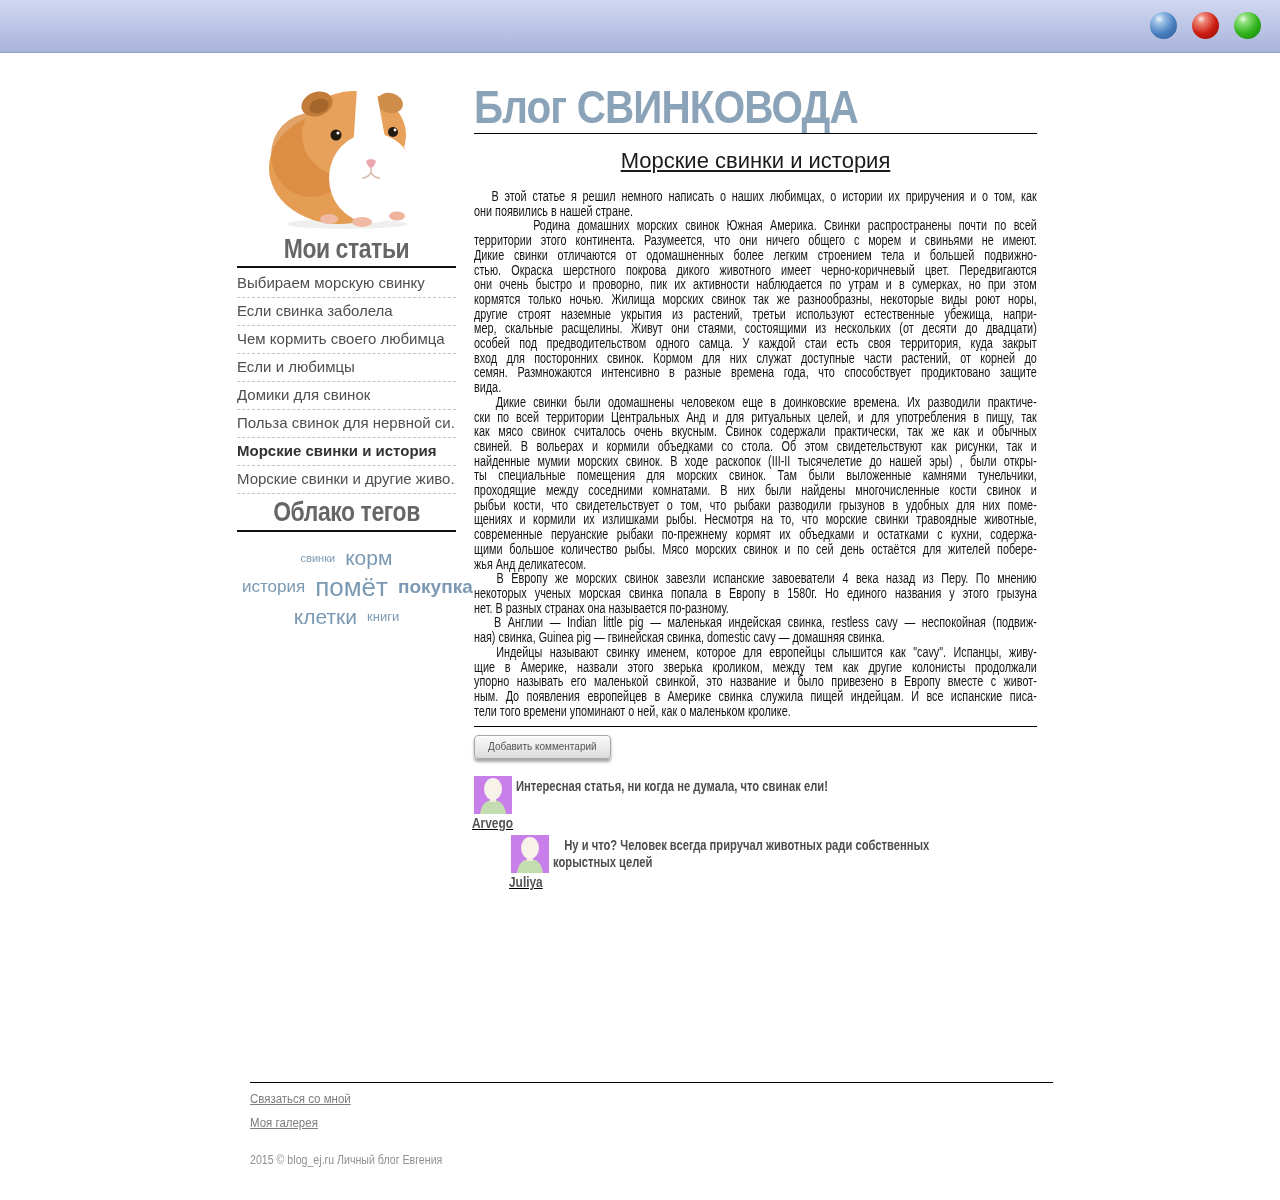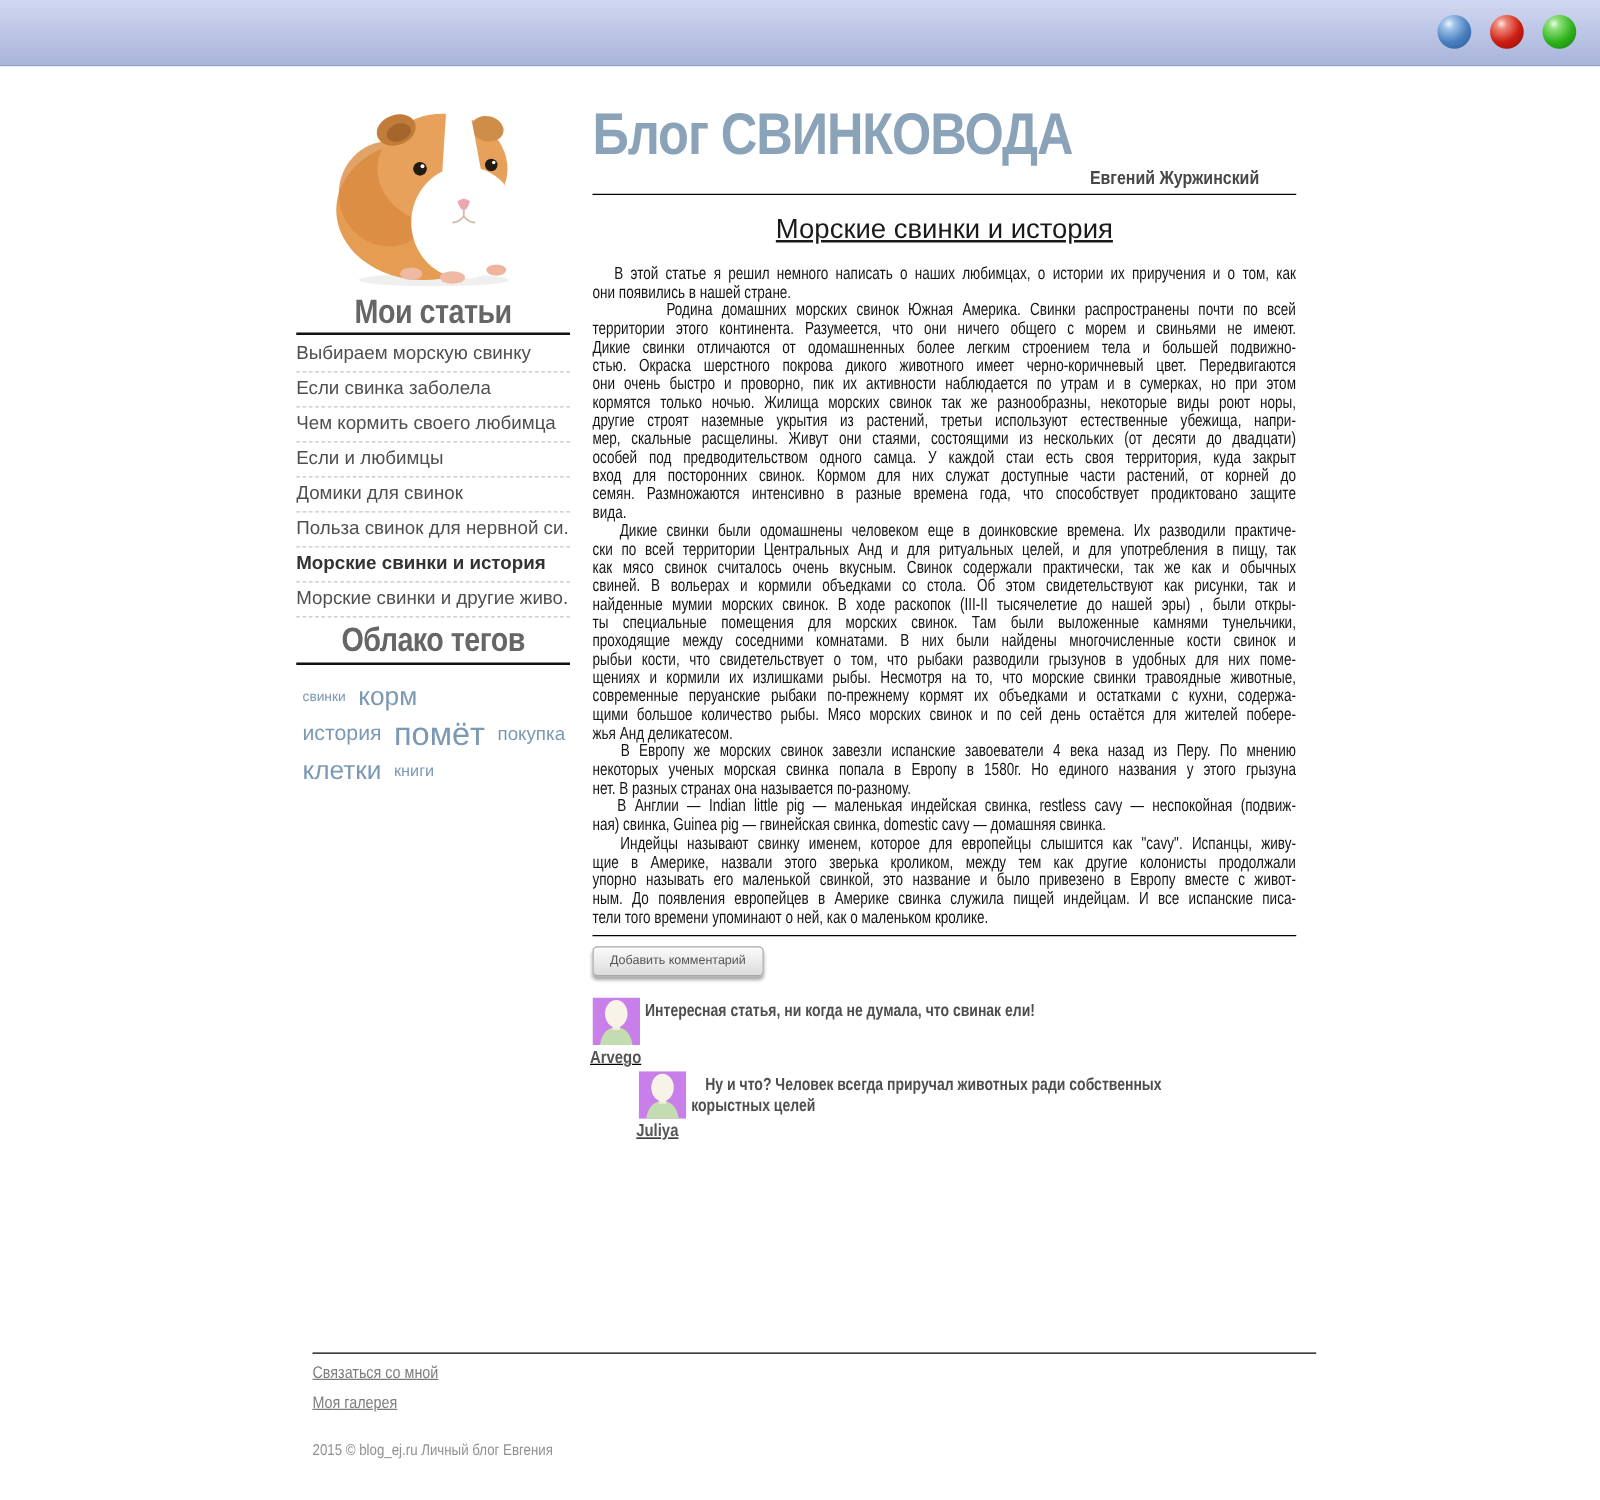--- a/index.html
+++ b/index.html
@@ -28,21 +28,21 @@
     margin:4px 0 0;line-height:1.05;text-align:center;
     font-size:27px;font-weight:bold;color:var(--heading,#666);
     transform:scaleX(.85);letter-spacing:-0.5px;
   }
   .heading-rule{border-top:2px solid #111;margin:3px 0 2px;}
   .side-item{
     padding:4px 0 6px;border-bottom:1px dashed #c4c4c4;
     font-size:15px;color:#4f4f4f;cursor:pointer;white-space:nowrap;overflow:hidden;
   }
   .side-item.current{font-weight:bold;color:#333;}
-  .tag-cloud{margin-top:14px;text-align:left;color:var(--tag,#7b99b3);}
+  .tag-cloud{margin-top:14px;text-align:center;color:var(--tag,#7b99b3);}
   .tag-row{margin:2px 0;}
   .tag{color:var(--tag,#7b99b3);margin:0 5px;cursor:pointer;vertical-align:middle;}
   
   .blog-title{
     margin:30px 0 0;line-height:1;font-size:47px;font-weight:bold;
     color:var(--blog-title,#8ba3b8);letter-spacing:-1px;
     transform:scaleX(.86);transform-origin:left center;white-space:nowrap;
   }
   .author{text-align:right;margin:4px 30px 0 0;}
   .author span{
@@ -145,30 +145,27 @@
         <div class="side-item">Домики для свинок</div>
         <div class="side-item">Польза свинок для нервной си...</div>
         <div class="side-item current">Морские свинки и история</div>
         <div class="side-item">Морские свинки и другие живо...</div>
       </nav>
 
     <h2 class="side-heading">Облако тегов</h2>
     <div class="heading-rule"></div>
     <div class="tag-cloud">
         <div class="tag-row"><span class="tag" style="font-size: 11px;">свинки</span><span class="tag" style="font-size: 21px;">корм</span></div>
-        <div class="tag-row"><span class="tag" style="font-size: 17px;">история</span><span class="tag" style="font-size: 26px;">помёт</span><span class="tag" style="font-size: 15px;">покупка</span></div>
+        <div class="tag-row"><span class="tag" style="font-size: 17px;">история</span><span class="tag" style="font-size: 26px;">помёт</span><span class="tag" style="font-size: 19px; font-weight: bold;">покупка</span></div>
         <div class="tag-row"><span class="tag" style="font-size: 21px;">клетки</span><span class="tag" style="font-size: 13px;">книги</span></div>
       </div>
   </aside>
 
   <main class="main">
     <h1 class="blog-title">Блог СВИНКОВОДА</h1>
-    <div class="author">
-      <span>Евгений Журжинский</span>
-    </div>
     <div class="rule"></div>
 
     <h2 class="article-title">Морские свинки и история</h2>
     <div class="article-body">
         <div class="a-line">&nbsp;&nbsp;&nbsp;В этой статье я решил немного написать о наших любимцах, о истории их приручения и о том, как</div>
         <div class="a-line a-end">они появились в нашей стране.</div>
         <div class="a-line">&nbsp;&nbsp;&nbsp;&nbsp;&nbsp;&nbsp;&nbsp;&nbsp;Родина домашних морских свинок Южная Америка. Свинки распространены почти по всей</div>
         <div class="a-line">территории этого континента. Разумеется, что они ничего общего с морем и свиньями не имеют.</div>
         <div class="a-line">Дикие свинки отличаются от одомашненных более легким строением тела и большей подвижно-</div>
         <div class="a-line">стью. Окраска шерстного покрова дикого животного имеет черно-коричневый цвет. Передвигаются</div>

